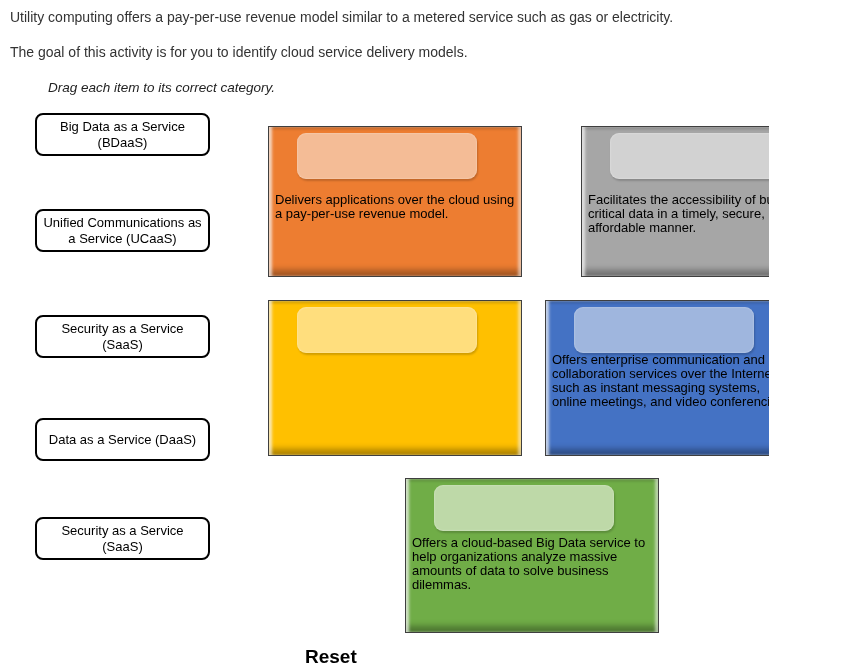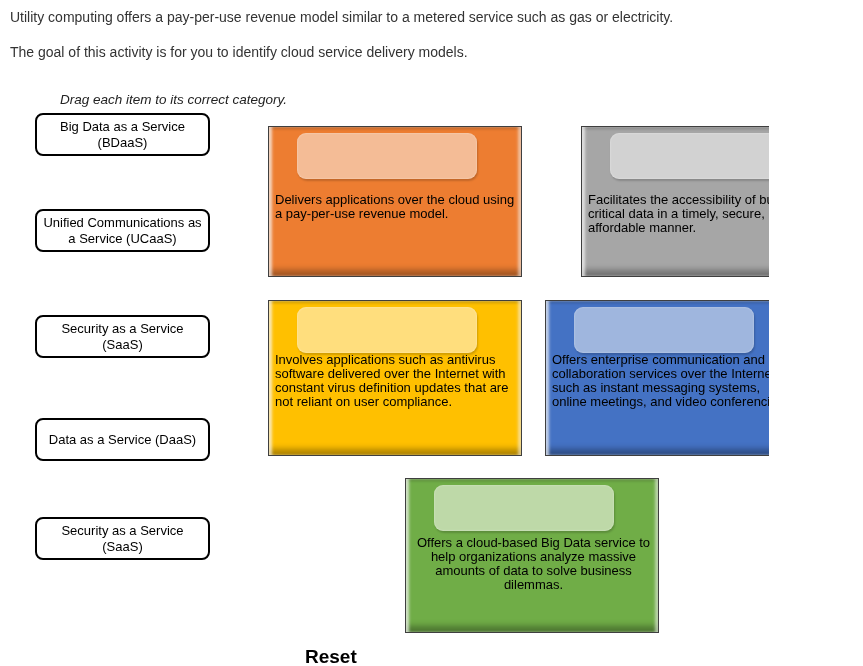--- a/index.html
+++ b/index.html
@@ -21,21 +21,21 @@
     margin: 0;
     font-size: 14px;
     color: #333333;
   }
   .intro-1 { top: 9px; }
   .intro-2 { top: 44px; }
   .instruction {
     position: absolute;
     left: 48px;
     top: 80px;
-    margin: 12px;
+    margin: 0;
     font-style: italic;
     font-size: 13.5px;
     color: #222222;
   }
   .drag-item {
     position: absolute;
     left: 35px;
     width: 175px;
     height: 43px;
     box-sizing: border-box;
@@ -125,28 +125,27 @@
     <div class="desc">Delivers applications over the cloud using a pay-per-use revenue model.</div>
   </div>
 
   <div class="category row1" style="left: 545px; top: 126px; height: 151px; margin-left: 36px; --main: #A6A6A6; --drop: #D2D2D2;">
     <div class="dropzone"></div>
     <div class="desc">Facilitates the accessibility of business-critical data in a timely, secure, and affordable manner.</div>
   </div>
 
   <div class="category row2" style="left: 268px; top: 300px; height: 156px; --main: #FFC000; --drop: #FFDE7D;">
     <div class="dropzone"></div>
-    <div class="desc">Involves applications such as antivirus software delivered over the Internet with constant virus definition updates that are not reliant on user compliance.</div>
   </div>
 
   <div class="category row2" style="left: 545px; top: 300px; height: 156px; --main: #4472C4; --drop: #9FB6DE;">
     <div class="dropzone"></div>
     <div class="desc">Offers enterprise communication and collaboration services over the Internet such as instant messaging systems, online meetings, and video conferencing.</div>
   </div>
 
-  <div class="category row3" style="left: 405px; top: 478px; height: 155px; text-align: center; --main: #70AD47; --drop: #BED9A8;">
+  <div class="category row3" style="left: 405px; top: 478px; height: 155px; --main: #70AD47; --drop: #BED9A8;">
     <div class="dropzone"></div>
     <div class="desc">Offers a cloud-based Big Data service to help organizations analyze massive amounts of data to solve business dilemmas.</div>
   </div>
 
   <div class="reset">Reset</div>
 
 </div>
 
 </body></html>

